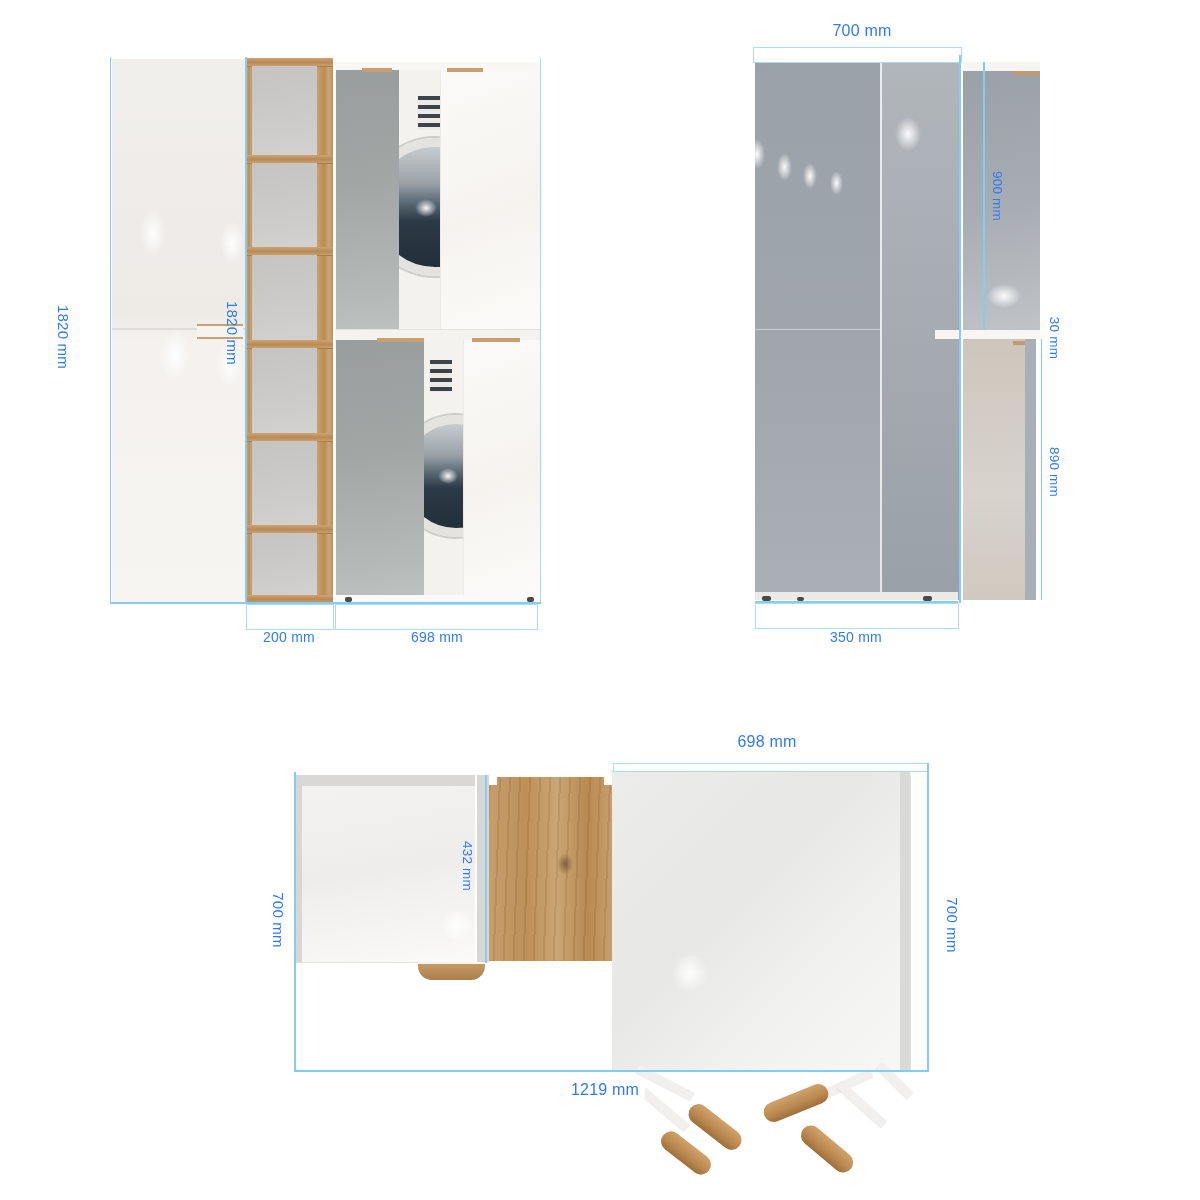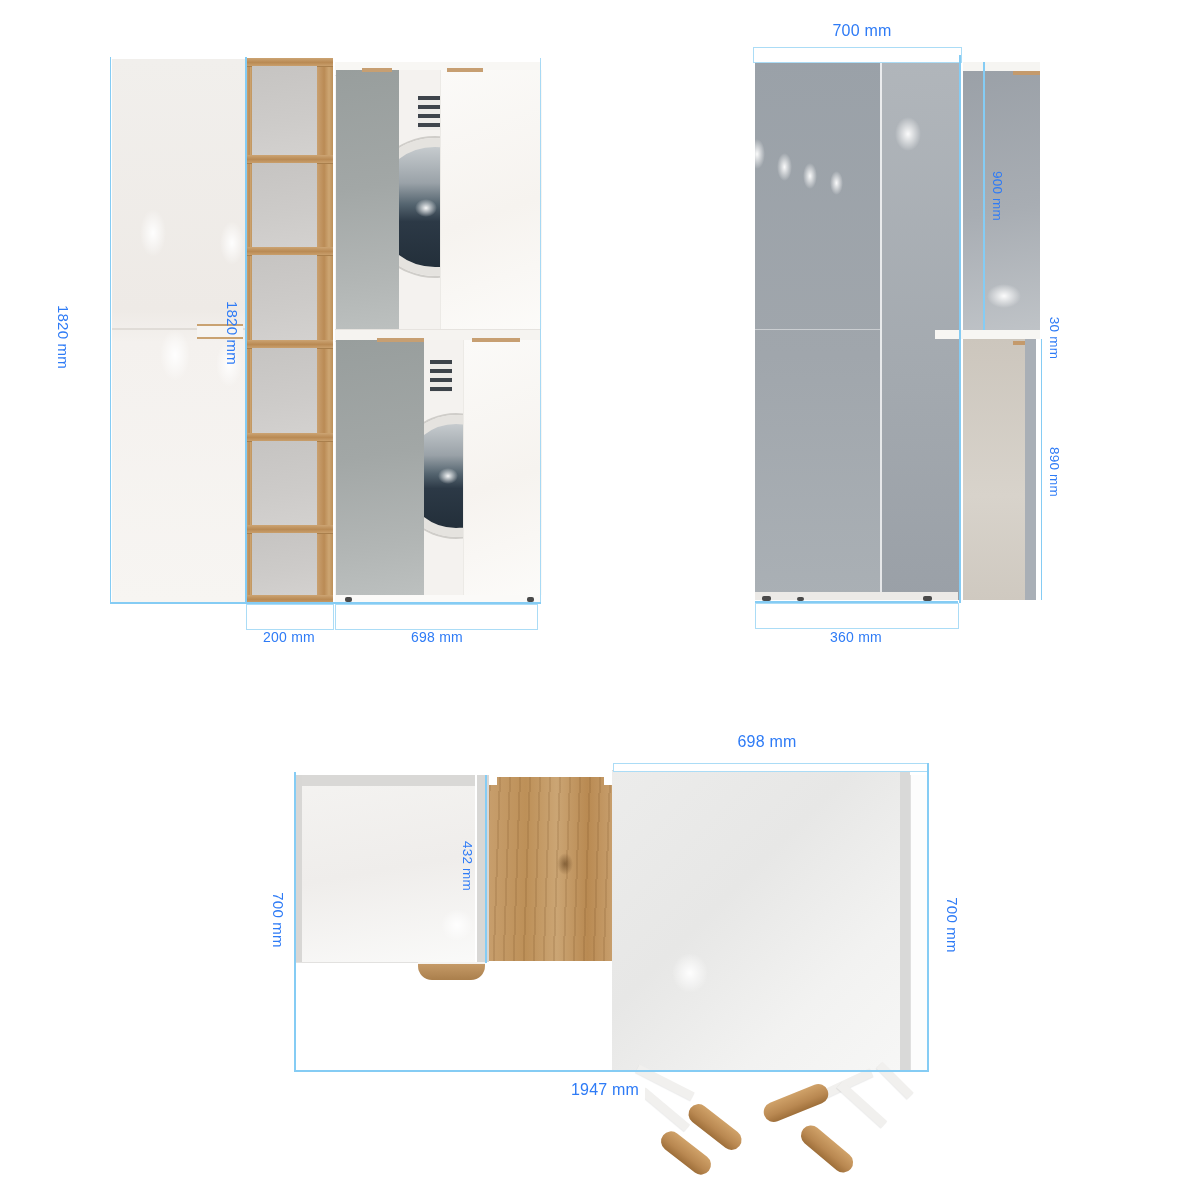--- a/index.html
+++ b/index.html
@@ -138,21 +138,21 @@
               background:linear-gradient(180deg,#ccc6bd 0%,#d8d3cb 60%,#cfc9c0 100%);">
     <div class="abs" style="left:62px;top:0;width:11px;height:261px;background:#a9afb6;"></div>
     <div class="abs" style="left:50px;top:2px;width:12px;height:4px;background:#c49a6c;"></div>
   </div>
   <div class="cyan" style="left:1041px;top:339px;width:1px;height:261px;"></div>
   <span class="dim-label v sm" style="left:1054px;top:338px;">30 mm</span>
   <span class="dim-label v sm" style="left:1054px;top:472px;">890 mm</span>
 
   <div class="cyan" style="left:755px;top:601px;width:203px;height:2px;"></div>
   <div class="dim-box" style="left:755px;top:603px;width:202px;height:24px;"></div>
-  <span class="dim-label" style="left:856px;top:637px;font-size:14px;">360 mm</span>
+  <span class="dim-label" style="left:856px;top:637px;font-size:14px;">350 mm</span>
 
   <div class="cyan" style="left:294px;top:772px;width:2px;height:299px;"></div>
   <div class="cyan" style="left:294px;top:1070px;width:635px;height:2px;"></div>
   <div class="cyan" style="left:927px;top:763px;width:2px;height:308px;"></div>
   <div class="dim-box" style="left:613px;top:763px;width:314px;height:7px;"></div>
   <span class="dim-label" style="left:767px;top:742px;font-size:16px;">698 mm</span>
 
   <div class="abs" style="left:295px;top:775px;width:192px;height:187px;
               background:linear-gradient(170deg,#f4f3f1 0%,#efedeb 50%,#fafaf9 100%);border-bottom:1px solid #e2e1df;">
     <div class="abs" style="left:0;top:0;width:192px;height:11px;background:#d9d8d6;"></div>
@@ -185,17 +185,17 @@
   <div class="strap" style="left:634px;top:1078px;width:62px;height:9px;transform:rotate(27deg);"></div>
   <div class="strap" style="left:636px;top:1105px;width:58px;height:9px;transform:rotate(40deg);"></div>
   <div class="strap" style="left:816px;top:1080px;width:58px;height:9px;transform:rotate(-25deg);"></div>
   <div class="strap" style="left:832px;top:1100px;width:60px;height:9px;transform:rotate(42deg);"></div>
   <div class="strap" style="left:873px;top:1076px;width:44px;height:9px;transform:rotate(45deg);"></div>
   <div class="leg" style="left:657px;top:1143px;width:58px;height:20px;transform:rotate(38deg);"></div>
   <div class="leg" style="left:684px;top:1117px;width:62px;height:20px;transform:rotate(38deg);"></div>
   <div class="leg" style="left:762px;top:1093px;width:68px;height:20px;transform:rotate(-22deg);"></div>
   <div class="leg" style="left:796px;top:1139px;width:62px;height:20px;transform:rotate(40deg);"></div>
 
-  <span class="dim-label boxed" style="left:605px;top:1090px;font-size:16px;">1947 mm</span>
+  <span class="dim-label boxed" style="left:605px;top:1090px;font-size:16px;">1219 mm</span>
   <span class="dim-label v" style="left:278px;top:920px;">700 mm</span>
   <span class="dim-label v" style="left:952px;top:925px;">700 mm</span>
 
 </div>
 
 </body></html>

